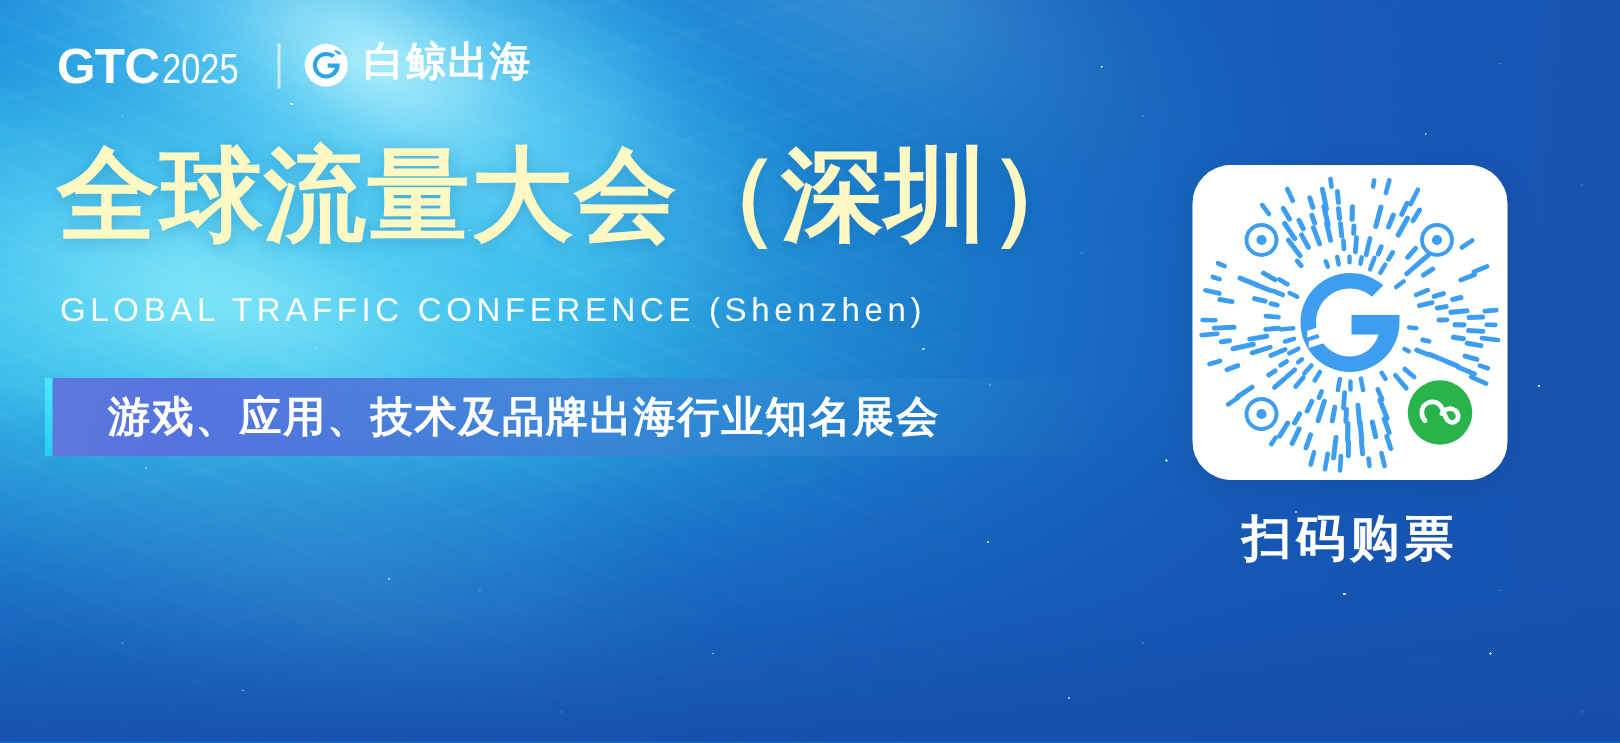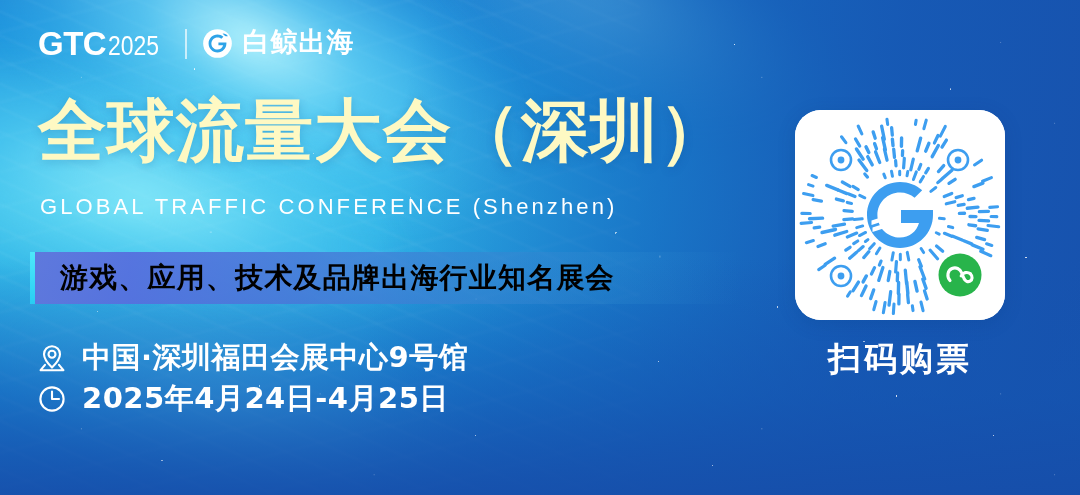--- a/index.html
+++ b/index.html
@@ -157,22 +157,22 @@
       rgba(56,132,210,0.62) 62%,
       rgba(48,140,208,0.28) 82%,
       rgba(44,146,206,0) 100%);
   }
   .tagline-edge{
     position:absolute;left:0;top:0;width:5px;height:100%;
     background:linear-gradient(180deg,#4ee8fb,#28cdf3);
   }
   .tagline-text{
     position:relative;
-    margin-left:30px;
-    color:#000000;font-size:28px;font-weight:700;letter-spacing:1.2px;
+    margin-left:42px;
+    color:#ffffff;font-size:28px;font-weight:700;letter-spacing:1.2px;
     white-space:nowrap;line-height:1;
     font-family:"DejaVu Sans","Liberation Sans",sans-serif;
   }
 
   
   .info-list{position:absolute;left:36px;top:342px;}
   .info-row{
     display:flex;align-items:center;gap:14px;
     margin-bottom:9px;
   }
@@ -234,37 +234,20 @@
 
     <div class="headline">全球流量大会（深圳）</div>
     <div class="subheadline">GLOBAL TRAFFIC CONFERENCE (Shenzhen)</div>
 
     <div class="tagline-wrap">
       <div class="tagline-bg"></div>
       <div class="tagline-edge"></div>
       <div class="tagline-text">游戏、应用、技术及品牌出海行业知名展会</div>
     </div>
 
-    <div class="info-list">
-      <div class="info-row">
-        <svg class="info-icon" viewBox="0 0 32 32">
-          <path d="M16 4.2 C11.6 4.2 8.0 7.8 8.0 12.2 C8.0 17.6 16 25.6 16 25.6 C16 25.6 24 17.6 24 12.2 C24 7.8 20.4 4.2 16 4.2 Z" fill="none" stroke="#ffffff" stroke-width="2.1" stroke-linejoin="round"></path>
-          <circle cx="16" cy="12.2" r="3.5" fill="none" stroke="#ffffff" stroke-width="2.1"></circle>
-          <path d="M9.0 22.8 L4.6 28.2 L27.4 28.2 L23.0 22.8" fill="none" stroke="#ffffff" stroke-width="2.1" stroke-linejoin="round" stroke-linecap="round"></path>
-        </svg>
-        <span class="info-text">中国·深圳福田会展中心9号馆</span>
-      </div>
-      <div class="info-row">
-        <svg class="info-icon" viewBox="0 0 32 32">
-          <circle cx="16" cy="16" r="11.6" fill="none" stroke="#ffffff" stroke-width="2.1"></circle>
-          <path d="M16 8.6 L16 16 L23.0 16" fill="none" stroke="#ffffff" stroke-width="2.1" stroke-linecap="round" stroke-linejoin="round"></path>
-        </svg>
-        <span class="info-text">2025年4月24日-4月25日</span>
-      </div>
-    </div>
 
     <div class="qr-block">
       <div class="qr-card">
         <svg class="qr-svg" viewBox="0 0 210 210">
           <rect x="0" y="0" width="210" height="210" fill="#ffffff"></rect>
           <g id="qr-rays" stroke="#3d9ef0" stroke-linecap="round" fill="none">
               <line x1="84.93" y1="137.97" x2="81.39" y2="143.78" stroke="#3d9ef0" stroke-width="3.0"></line>
               <line x1="79.27" y1="133.65" x2="74.60" y2="138.85" stroke="#3d9ef0" stroke-width="3.0"></line>
               <line x1="72.94" y1="129.59" x2="70.41" y2="131.53" stroke="#3d9ef0" stroke-width="3.0"></line>
               <line x1="70.58" y1="122.46" x2="64.51" y2="125.54" stroke="#3d9ef0" stroke-width="3.0"></line>

